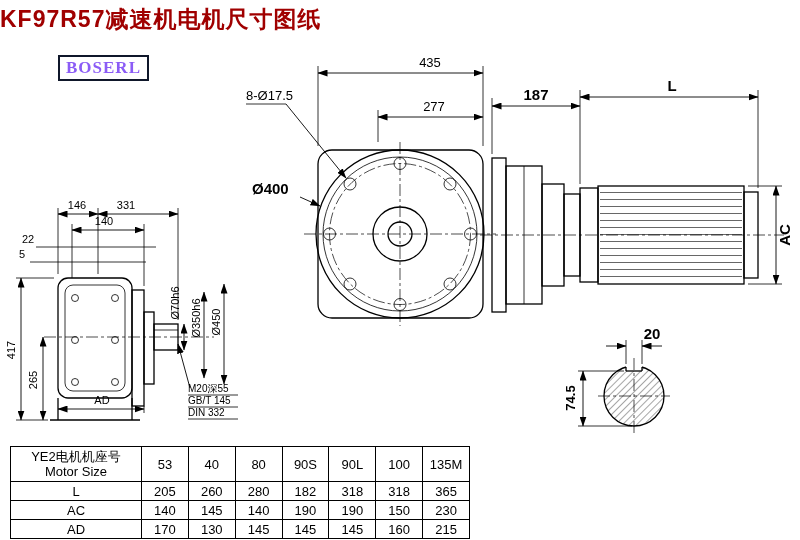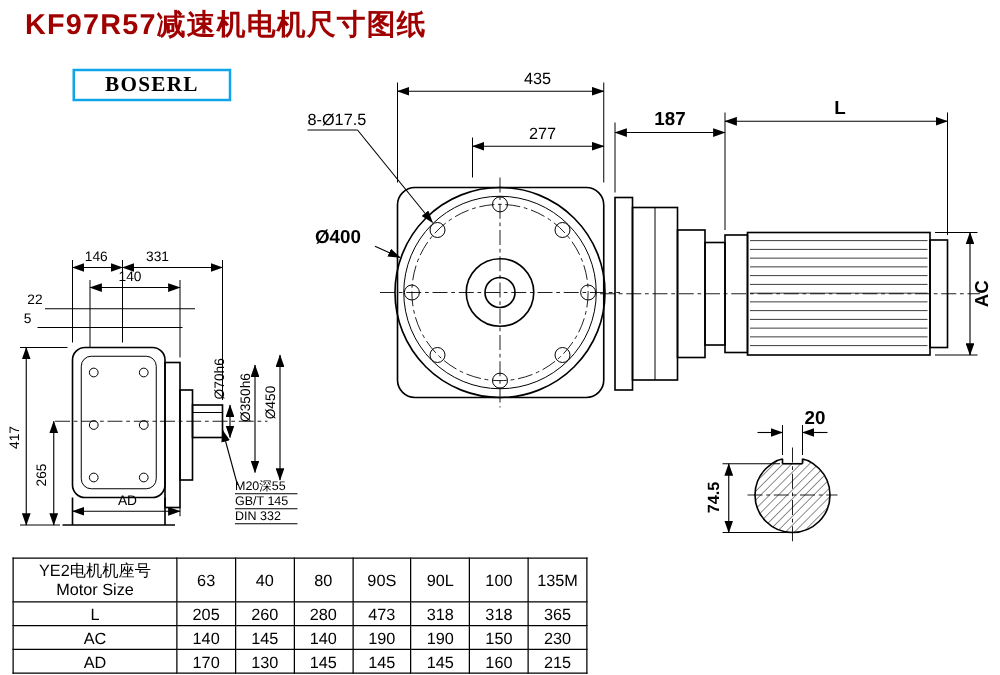--- a/index.html
+++ b/index.html
@@ -1,29 +1,29 @@
 <!DOCTYPE html>
 <html><head>
 <meta charset="utf-8">
 <style>
   html,body{margin:0;padding:0;}
   body{
     width:800px;height:540px;position:relative;background:#fff;overflow:hidden;
     font-family:"Liberation Sans",sans-serif;
   }
   .page-title{
-    position:absolute;left:20px;top:4px;
+    position:absolute;left:0;top:4px;
     font-size:23px;font-weight:bold;color:#a00000;letter-spacing:1px;
     font-family:"Liberation Sans",sans-serif;
   }
   .logo-box{
     position:absolute;left:58px;top:55px;
-    border:2px solid #0ea5e9;padding:1px 24px;
+    border:2px solid #0f172a;padding:1px 6px;
     font-family:"Liberation Serif",serif;font-weight:bold;font-size:17px;
-    color:#000000;letter-spacing:1px;background:#fff;
+    color:#8b5cf6;letter-spacing:1px;background:#fff;
   }
   svg{position:absolute;left:0;top:0;}
   .ol{fill:none;stroke:#000;stroke-width:1.3;}
   .tl{fill:none;stroke:#000;stroke-width:0.8;}
   .cl{fill:none;stroke:#000;stroke-width:0.7;stroke-dasharray:12 3 3 3;}
   .dim{fill:none;stroke:#000;stroke-width:0.9;marker-start:url(#ae);marker-end:url(#ae);}
   .arr{fill:none;stroke:#000;stroke-width:0.9;marker-end:url(#ae);}
   text{fill:#000;}
   .d  {font:13px "Liberation Sans",sans-serif;}
   .db {font:bold 15px "Liberation Sans",sans-serif;}
@@ -206,34 +206,34 @@
 </svg>
 
 <div class="spec-table-wrap">
   <table class="spec">
     <tbody>
         <tr class="hdr">
       <td class="c0">
         <div>YE2电机机座号</div>
         <div>Motor Size</div>
       </td>
-      <td>63</td>
+      <td>53</td>
       <td>40</td>
       <td>80</td>
       <td>90S</td>
       <td>90L</td>
       <td>100</td>
       <td>135M</td>
     </tr>
     <tr>
       <td class="c0">L</td>
       <td>205</td>
       <td>260</td>
       <td>280</td>
-      <td>473</td>
+      <td>182</td>
       <td>318</td>
       <td>318</td>
       <td>365</td>
     </tr>
     <tr>
       <td class="c0">AC</td>
       <td>140</td>
       <td>145</td>
       <td>140</td>
       <td>190</td>

